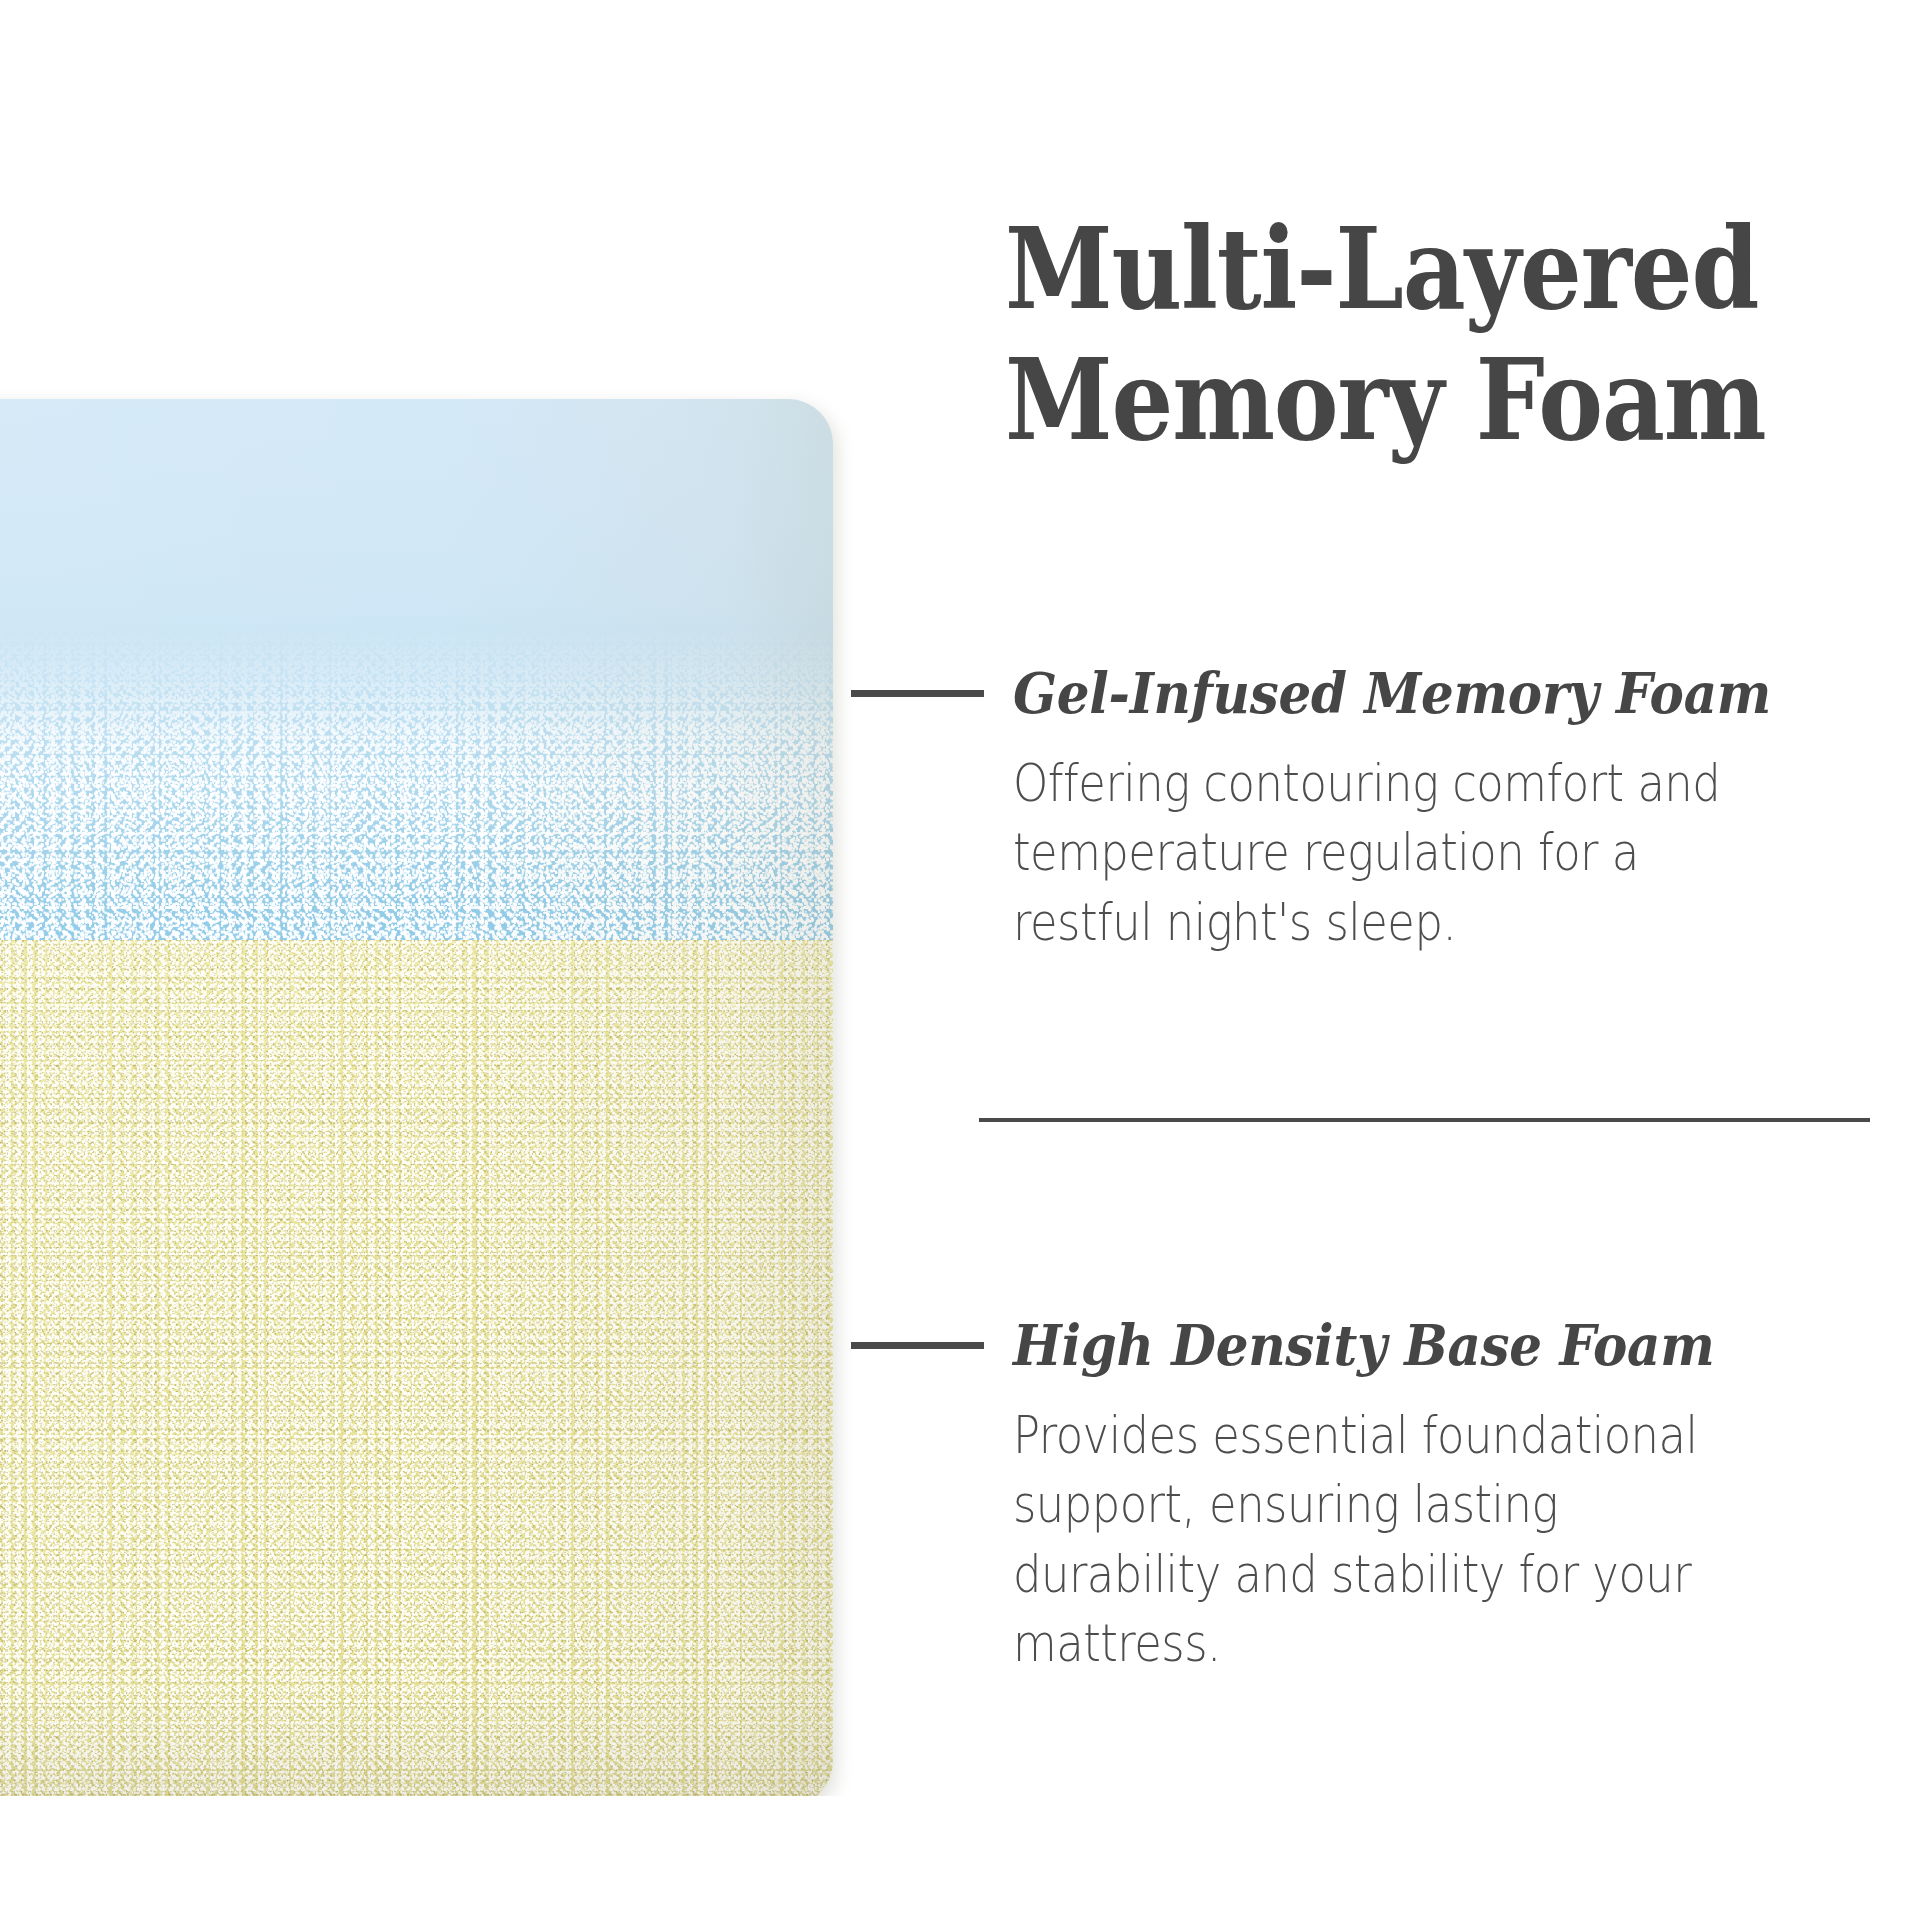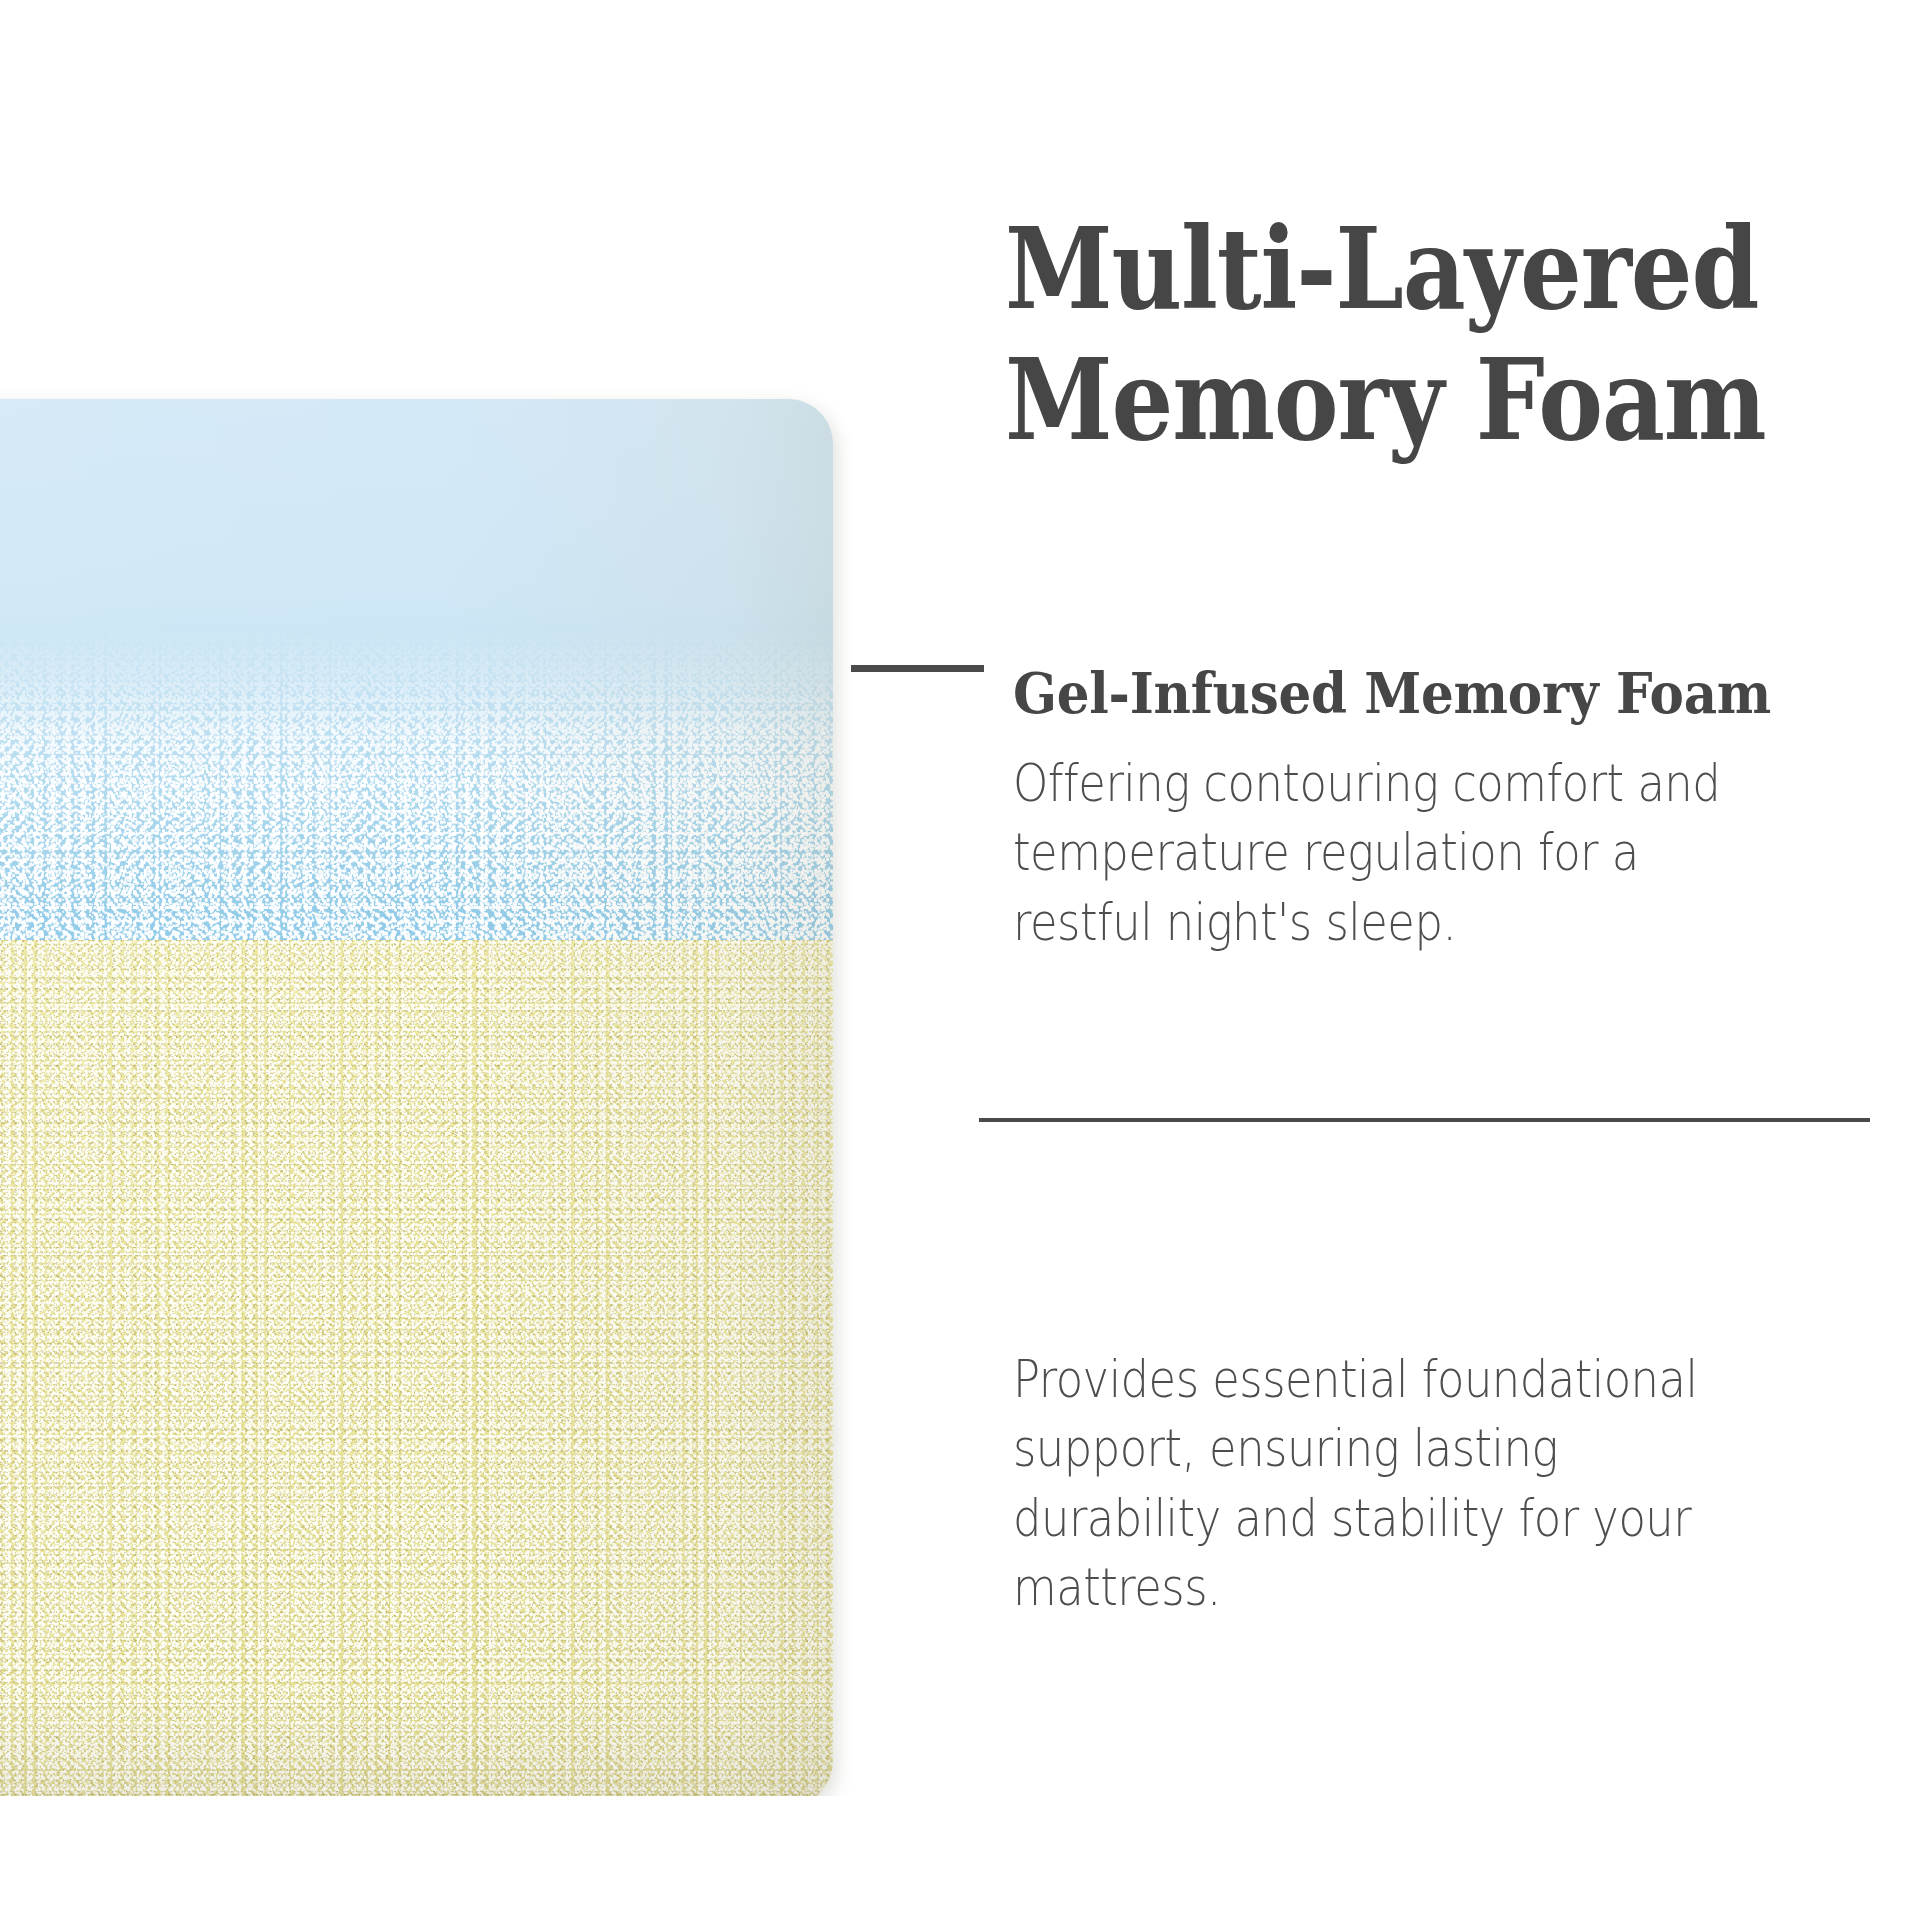--- a/index.html
+++ b/index.html
@@ -157,21 +157,22 @@
     transform: scaleX(0.86);
     transform-origin: left top;
   }
 
   .section { position: absolute; left: 851px; width: 1040px; }
   #section-gel  { top: 665px; }
   #section-base { top: 1317px; }
 
   .section-head-row {
     display: flex;
-    align-items: flex-start;
+    align-items: center;
+    font-style: italic;
   }
   .connector-dash {
     width: 133px;
     height: 7px;
     background: #4a4a4a;
     flex: 0 0 auto;
   }
   .section-heading {
     margin-left: 29px;
     font-family: "DejaVu Serif", "Liberation Serif", serif;
@@ -229,17 +230,21 @@
     <div class="section-head-row">
       <span class="connector-dash"></span>
       <span class="section-heading">Gel-Infused Memory Foam</span>
     </div>
     <div class="section-body">Offering contouring comfort and temperature regulation for a restful night's sleep.</div>
   </div>
 
   <div id="divider"></div>
 
   <div class="section" id="section-base">
+    <div class="section-head-row">
+      <span class="connector-dash"></span>
+      <span class="section-heading">High Density Base Foam</span>
+    </div>
     <div class="section-body">Provides essential foundational support, ensuring lasting durability and stability for your mattress.</div>
   </div>
 
 </div>
 
 
 </body></html>

